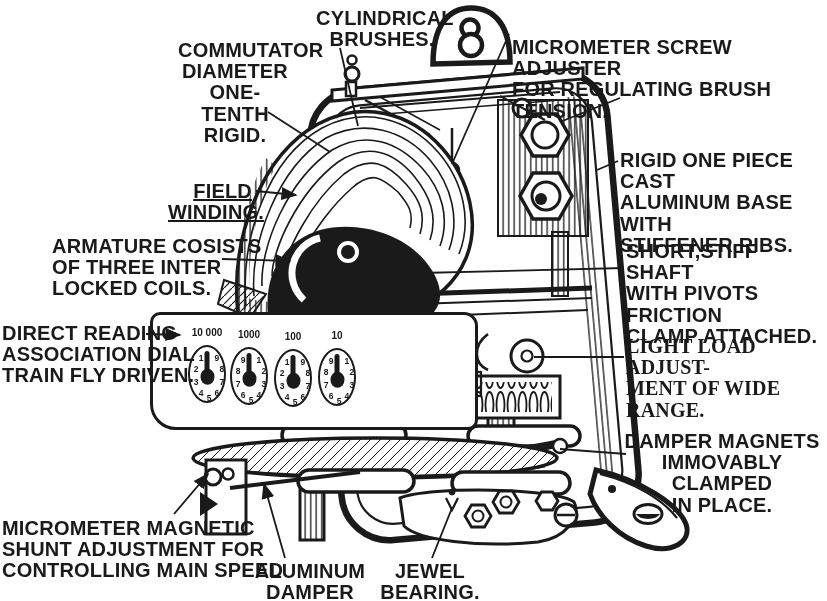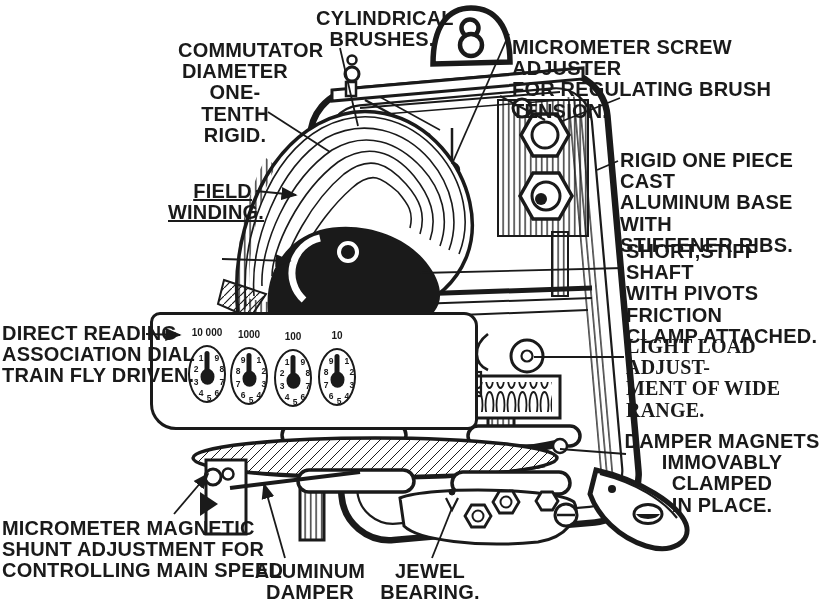--- a/index.html
+++ b/index.html
@@ -282,20 +282,23 @@
 FOR REGULATING BRUSH TENSION.</div>
   <div class="label c" style="left:178px; top:40px;  width:114px;">COMMUTATOR
 DIAMETER
 ONE-TENTH
 RIGID.</div>
   <div class="label" style="left:620px; top:150px;">RIGID ONE PIECE CAST
 ALUMINUM BASE WITH
 STIFFENER RIBS.</div>
   <div class="label r" style="left:168px; top:181px; width:84px;">FIELD
 WINDING.</div>
+  <div class="label" style="left:52px;  top:236px;">ARMATURE COSISTS
+OF THREE INTER
+LOCKED COILS.</div>
   <div class="label" style="left:626px; top:241px;">SHORT,STIFF SHAFT
 WITH PIVOTS FRICTION
 CLAMP ATTACHED.</div>
   <div class="label" style="left:2px;   top:323px;">DIRECT READING
 ASSOCIATION DIAL
 TRAIN FLY DRIVEN.</div>
   <div class="label" style="left:626px; top:336px;font-family:Liberation Serif, serif;">LIGHT LOAD ADJUST-
 MENT OF WIDE RANGE.</div>
   <div class="label c" style="left:624px; top:431px; width:196px;">DAMPER MAGNETS
 IMMOVABLY CLAMPED

